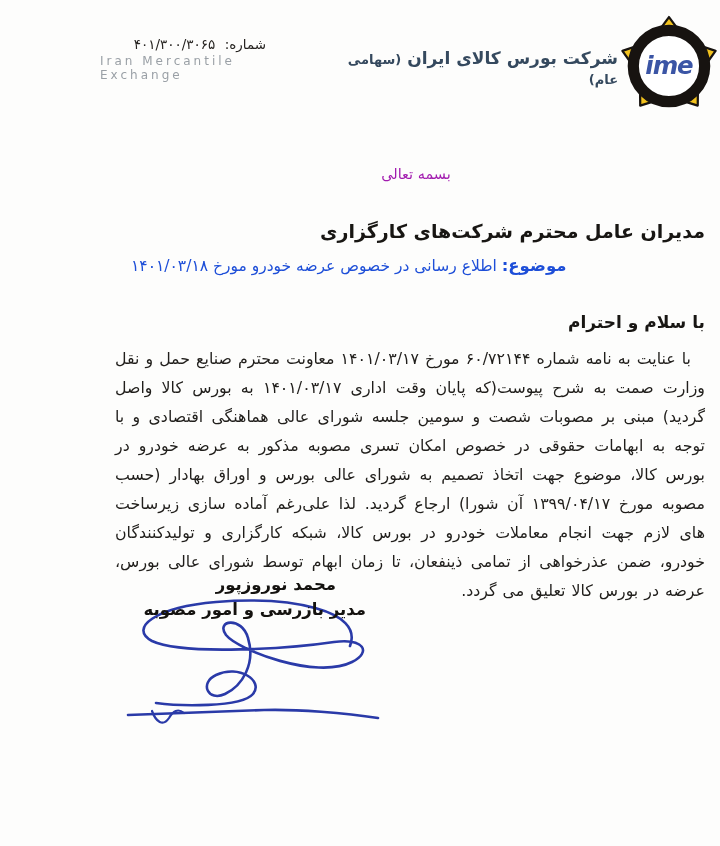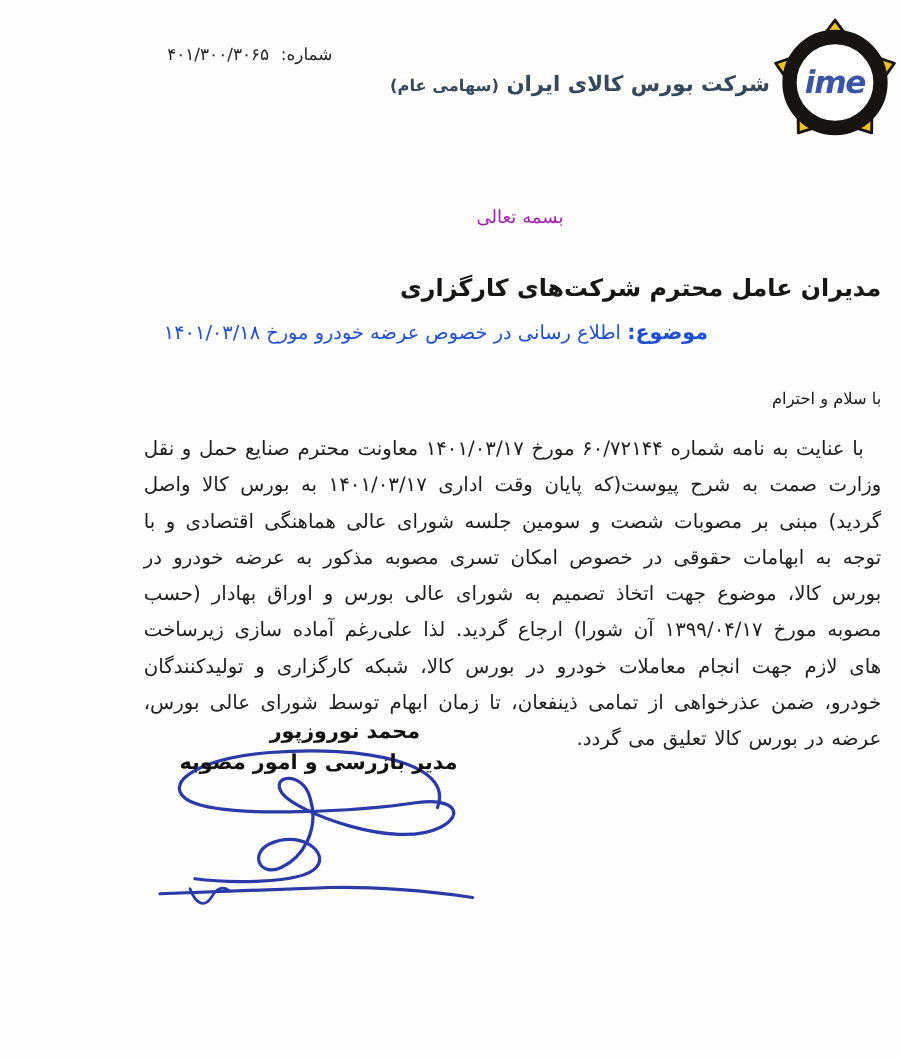--- a/index.html
+++ b/index.html
@@ -47,21 +47,21 @@
     font-size: 19px; font-weight: bold; text-align: right; color: #181613;
   }
   .subject {
     position: absolute; top: 256px; right: 15px; left: 31px;
     font-size: 15.5px; text-align: left; color: #1d4ed8;
   }
   .subject .subject-lbl { font-weight: bold; font-size: 16.5px; }
 
   .salutation {
     position: absolute; top: 312px; right: 15px;
-    font-size: 13px; font-weight: normal; color: #181613;
+    font-size: 17px; font-weight: bold; color: #181613;
   }
 
   .body-text {
     position: absolute; top: 344px; right: 15px; left: 15px;
     font-size: 15.8px; line-height: 29px;
     text-align: justify; text-indent: 14px; color: #201e1b;
     word-spacing: 1px;
   }
 
   
@@ -98,20 +98,21 @@
       <polygon points="50,2 67.6,25.7 95.7,35.2 78.5,59.3 78.2,88.8 50,80 21.8,88.8 21.5,59.3 4.3,35.2 32.4,25.7" fill="#f2c21e" stroke="#171310" stroke-width="2.2" stroke-linejoin="round"></polygon>
 
       <circle cx="50" cy="50" r="35" fill="#ffffff" stroke="#171310" stroke-width="11"></circle>
 
       <text x="50" y="58" text-anchor="middle" font-family="DejaVu Sans, sans-serif" font-size="24" font-weight="bold" font-style="italic" fill="#3b55a5" letter-spacing="-1">ime</text>
     </svg>
     <div class="company-fa">
       <span>شرکت بورس کالای ایران</span>
       <span class="co-type">(سهامی عام)</span>
     </div>
+    <div class="company-en">Iran Mercantile Exchange</div>
   </div>
 
   <div class="besmele">بسمه تعالی</div>
 
   <div class="recipient">مدیران عامل محترم شرکت‌های کارگزاری</div>
 
   <div class="subject">
     <span class="subject-lbl">موضوع:</span>
     <span>اطلاع رسانی در خصوص عرضه خودرو مورخ ۱۴۰۱/۰۳/۱۸</span>
   </div>

